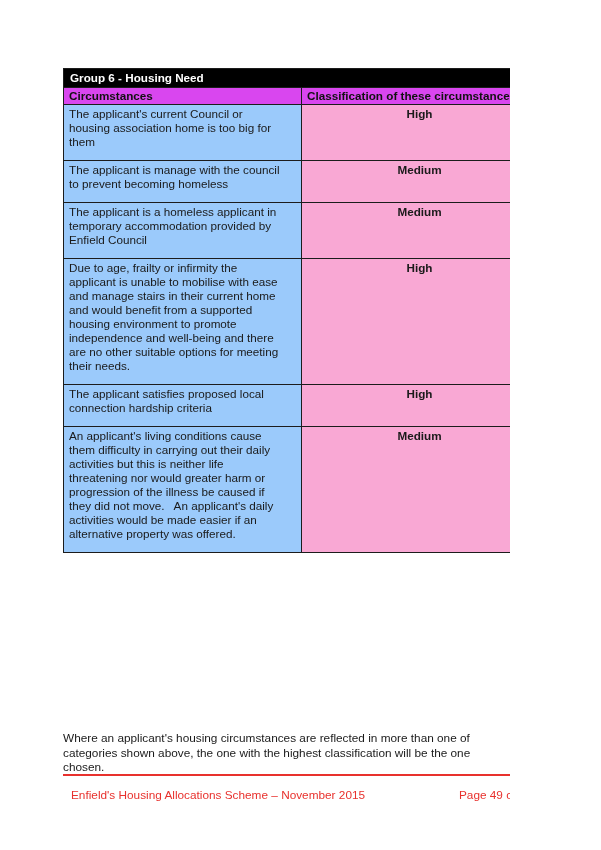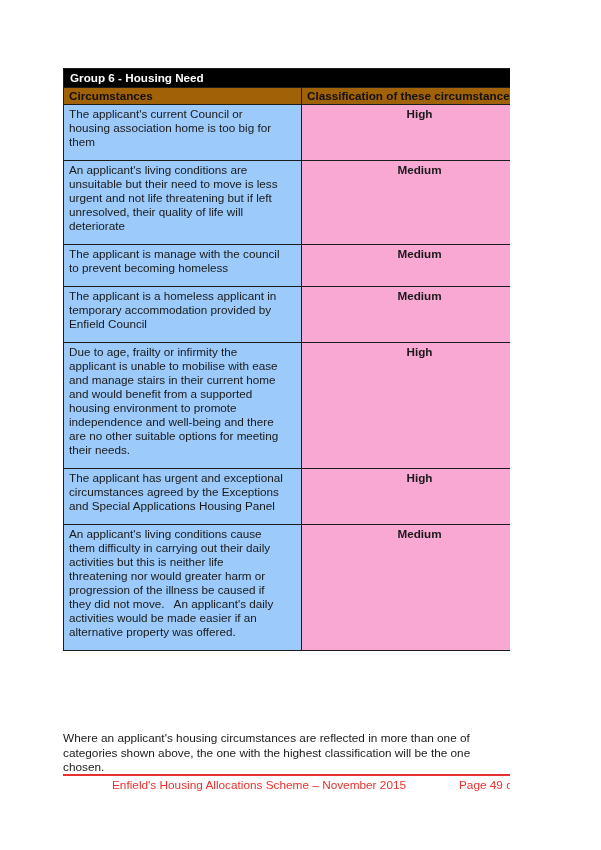--- a/index.html
+++ b/index.html
@@ -35,21 +35,21 @@
   .title-cell {
     background: #000000;
     color: #ffffff;
     font-weight: bold;
     font-size: 12px;
     text-align: left;
     padding: 2px 6px 2px 6px;
     line-height: 13px;
   }
   .col-head {
-    background: #a16207;
+    background: #d946ef;
     font-weight: bold;
     text-align: left;
     color: #111111;
     padding: 1px 5px 1px 5px;
   }
   .cell-circ {
     background: #9bcafb;
     padding: 2px 16px 11px 5px;
     white-space: pre-wrap;
   }
@@ -73,24 +73,23 @@
     position: absolute;
     top: 774px;
     left: 63px;
     width: 477px;
     border-top: 2px solid #e8312d;
     color: #e8312d;
   }
   .footer-row {
     display: flex;
     justify-content: space-between;
-    padding-top: 2px;
+    padding-top: 12px;
     font-size: 11.8px;
     line-height: 14px;
-    margin-left: 41px;
   }
   .footer-left { padding-left: 8px; }
   .footer-right { padding-right: 1px; }
 </style>
 </head>
 <body>
 
 <div class="page">
 
   <table class="need-table">
@@ -106,28 +105,20 @@
         <td class="col-head">Circumstances</td>
         <td class="col-head">Classification of these circumstances</td>
       </tr>
       <tr>
         <td class="cell-circ">The applicant's current Council or
 housing association home is too big for
 them</td>
         <td class="cell-class">High</td>
       </tr>
       <tr>
-        <td class="cell-circ">An applicant's living conditions are
-unsuitable but their need to move is less
-urgent and not life threatening but if left
-unresolved, their quality of life will
-deteriorate</td>
-        <td class="cell-class">Medium</td>
-      </tr>
-      <tr>
         <td class="cell-circ">The applicant is manage with the council
 to prevent becoming homeless</td>
         <td class="cell-class">Medium</td>
       </tr>
       <tr>
         <td class="cell-circ">The applicant is a homeless applicant in
 temporary accommodation provided by
 Enfield Council</td>
         <td class="cell-class">Medium</td>
       </tr>
@@ -136,23 +127,22 @@
 applicant is unable to mobilise with ease
 and manage stairs in their current home
 and would benefit from a supported
 housing environment to promote
 independence and well-being and there
 are no other suitable options for meeting
 their needs.</td>
         <td class="cell-class">High</td>
       </tr>
       <tr>
-        <td class="cell-circ">The applicant has urgent and exceptional
-circumstances agreed by the Exceptions
-and Special Applications Housing Panel</td>
+        <td class="cell-circ">The applicant satisfies proposed local
+connection hardship criteria</td>
         <td class="cell-class">High</td>
       </tr>
       <tr>
         <td class="cell-circ">An applicant's living conditions cause
 them difficulty in carrying out their daily
 activities but this is neither life
 threatening nor would greater harm or
 progression of the illness be caused if
 they did not move.   An applicant's daily
 activities would be made easier if an

